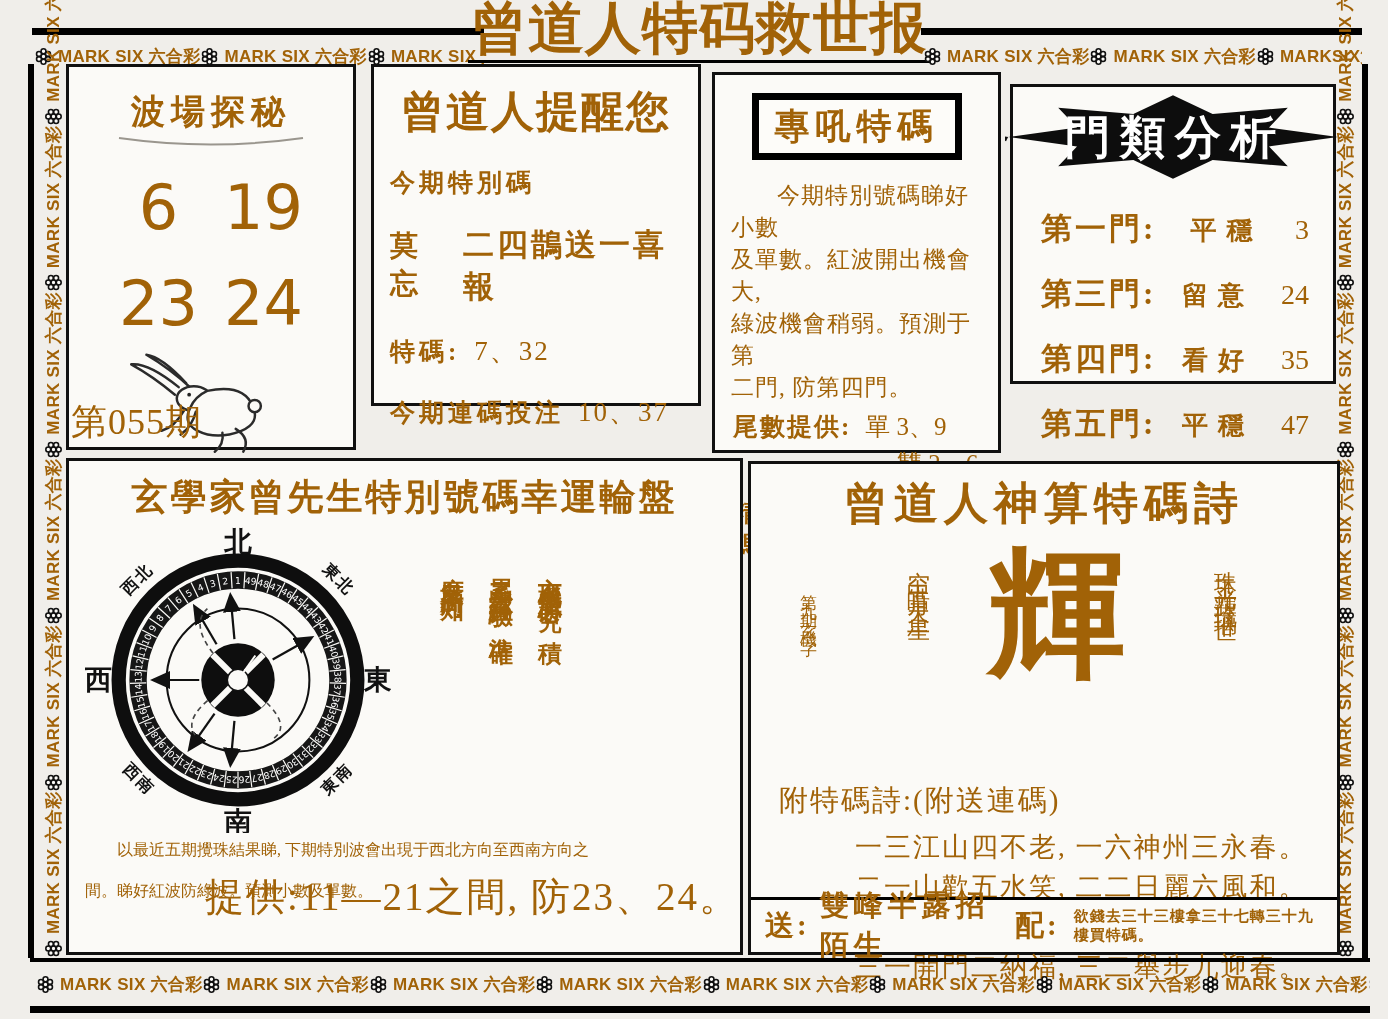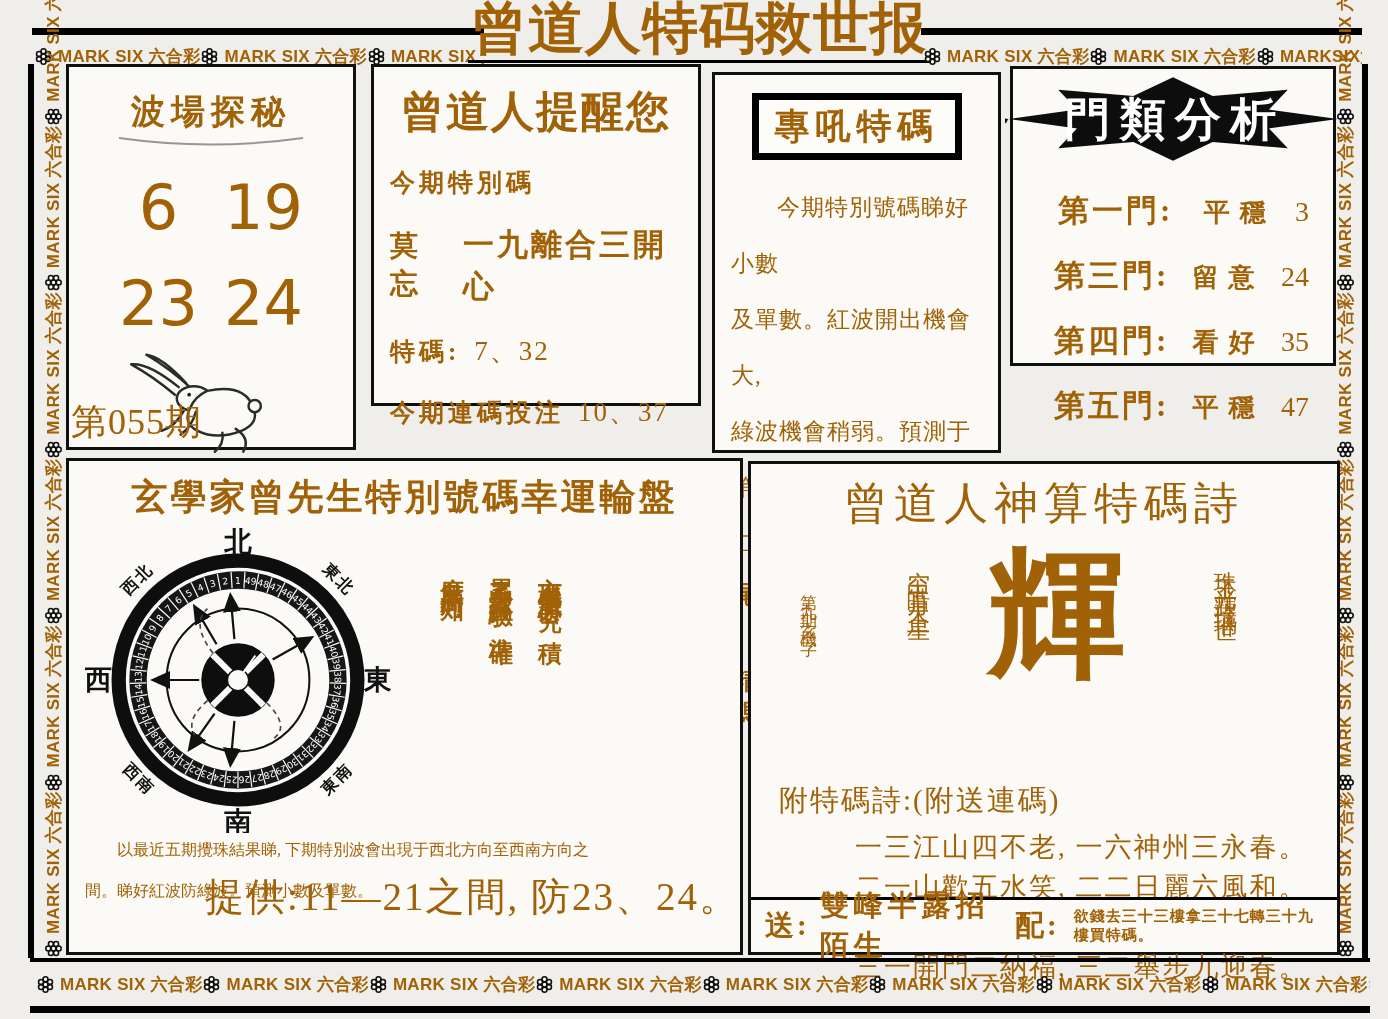--- a/index.html
+++ b/index.html
@@ -17,21 +17,21 @@
   #stripR{left:1326px;border-right:6px solid #000;}
   .vstrip-inner{position:absolute;left:2px;top:894px;width:894px;height:34px;
        transform:rotate(-90deg);transform-origin:0 0;display:flex;align-items:center;justify-content:space-between;}
   .strip-bottom{left:30px;top:958px;width:1328px;height:44px;border-top:4px solid #000;
        border-bottom:7px solid #000;padding:0 6px;}
   
   .bx{position:absolute;background:#fbfaf7;border:3px solid #101010;box-sizing:border-box;}
   #boxA{left:66px;top:64px;width:290px;height:386px;}
   #boxB{left:371px;top:64px;width:330px;height:342px;}
   #boxC{left:712px;top:72px;width:289px;height:381px;}
-  #boxD{left:1010px;top:66px;width:326px;height:300px;text-align:center;}
+  #boxD{left:1010px;top:84px;width:326px;height:300px;}
   #boxE{left:66px;top:458px;width:677px;height:497px;}
   #boxF{left:748px;top:461px;width:592px;height:494px;}
   .main-title{position:absolute;left:468px;top:-2px;width:462px;margin:0;text-align:center;
        font-size:56px;font-weight:900;letter-spacing:1px;border-bottom:3px solid #000;line-height:1.1;}
   
   #boxA .ttl{margin:22px 0 0;text-align:center;font-size:34px;font-weight:700;letter-spacing:6px;font-family:Liberation Serif, serif;}
   .swoosh{display:block;margin:0 auto;}
   .numgrid{display:grid;grid-template-columns:1fr 1fr;width:210px;margin:26px auto 0;
        row-gap:34px;text-align:center;font-family:"DejaVu Sans",sans-serif;font-size:62px;line-height:1;}
   .rabbit{display:block;margin:14px auto 0;}
@@ -42,21 +42,21 @@
   .brow{display:flex;align-items:baseline;margin-top:25px;font-weight:700;font-size:25px;letter-spacing:4px;}
   .brow .val{font-weight:400;letter-spacing:2px;margin-left:14px;font-size:27px;}
   .brow.big{font-size:28px;}
   .brow.big .val{font-weight:700;font-size:31px;letter-spacing:3px;}
   .redwave{font-size:40px;font-weight:400;margin-left:46px;}
   .tigers{display:inline-flex;gap:26px;margin-left:40px;align-items:center;}
   .tiger{width:58px;height:36px;}
   
   #boxC .titlebox{width:max-content;margin:18px auto 0;border:7px solid #000;padding:3px 16px;
        font-size:35px;font-weight:700;letter-spacing:6px;background:#fdfcf9;}
-  #boxC .para{margin:20px 16px 0;font-size:23px;line-height:56px;letter-spacing:1px;}
+  #boxC .para{margin:20px 16px 0;font-size:23px;line-height:32px;letter-spacing:1px;}
   #boxC .para .l1{display:block;text-indent:2em;}
   #boxC .para span{display:block;}
   .tailrow{display:flex;margin:6px 0 0 18px;font-size:25px;}
   .tailrow .lab{font-weight:700;letter-spacing:2px;}
   .tailrow .odd{margin-left:14px;}
   .tailrow2{margin:4px 0 0 182px;font-size:25px;}
   .selrow{display:flex;margin:16px 0 0 18px;font-size:25px;}
   .selrow .lab{font-weight:700;letter-spacing:2px;}
   .selrow .val{margin-left:14px;letter-spacing:1px;}
   
@@ -75,21 +75,21 @@
   .ringnum{fill:#fff;font-size:9px;text-anchor:middle;dominant-baseline:central;
        font-family:"DejaVu Sans",sans-serif;}
   .vcols{position:absolute;left:350px;top:98px;height:260px;writing-mode:vertical-rl;
        font-size:24px;letter-spacing:5px;font-weight:700;}
   .vcols div{margin:0 17px;}
   #boxE .para{position:absolute;left:16px;right:21px;top:368px;font-size:16px;line-height:41px;}
   #boxE .para .l1{display:block;text-indent:2em;}
   #boxE .para span{display:block;}
   .supply{position:absolute;left:0;right:0;bottom:28px;text-align:right;font-size:39px;letter-spacing:2px;}
   
-  #boxF .ttl{margin:10px 0 0;text-align:center;font-size:44px;font-weight:400;letter-spacing:6px;}
+  #boxF .ttl{margin:10px 0 0;text-align:center;font-size:44px;font-weight:700;letter-spacing:6px;}
   .fmid{position:relative;height:228px;margin-top:8px;}
   .vnote{position:absolute;left:46px;top:40px;writing-mode:vertical-rl;font-size:17px;letter-spacing:9px;}
   .vleft{position:absolute;left:152px;top:12px;writing-mode:vertical-rl;font-size:23px;letter-spacing:8px;}
   .bigchar{position:absolute;left:236px;top:4px;font-size:140px;font-weight:900;line-height:1;}
   .vright{position:absolute;right:96px;top:12px;writing-mode:vertical-rl;font-size:23px;letter-spacing:8px;}
   .sublab{margin:12px 0 0 28px;font-size:29px;letter-spacing:2px;}
   .poem{margin:6px 0 0 104px;font-size:27px;line-height:40px;letter-spacing:2px;}
   .fbot{position:absolute;left:0;right:0;bottom:0;height:52px;border-top:3px solid #000;
        display:flex;align-items:center;padding:0 14px;gap:10px;background:#fbfaf7;}
   .fbot .slab,.fbot .send,.fbot .mlab{font-weight:700;font-size:29px;letter-spacing:3px;}
@@ -287,21 +287,21 @@
     <div class="issue">第055期</div>
   </div>
 
   <div class="bx" id="boxB">
     <h2 class="ttl">曾道人提醒您</h2>
     <div class="brow">
       <span>今期特別碼</span>
     </div>
     <div class="brow big">
       <span>莫忘</span>
-      <span class="val">一九離合三開心</span>
+      <span class="val">二四鵲送一喜報</span>
     </div>
     <div class="brow">
       <span>特碼:</span>
       <span class="val">7、32</span>
     </div>
     <div class="brow">
       <span>今期連碼投注</span>
       <span class="val">10、37</span>
     </div>
     <div class="brow">

